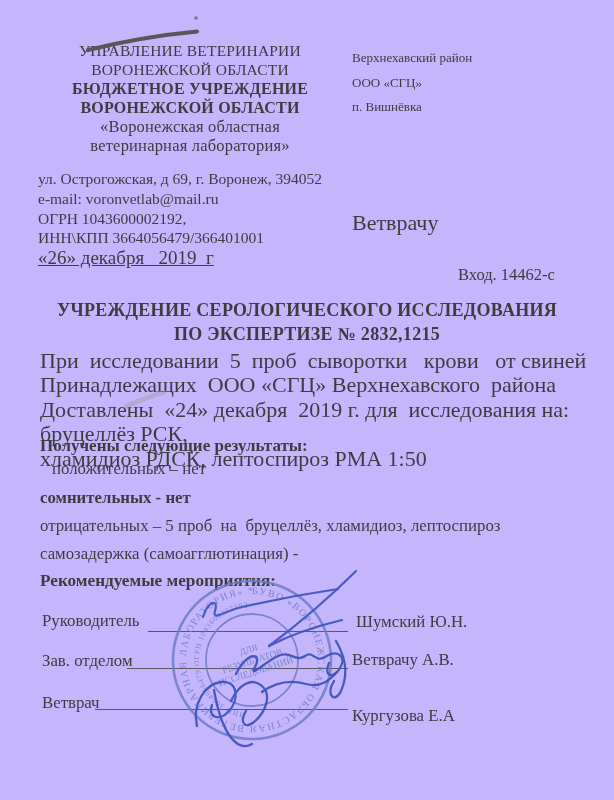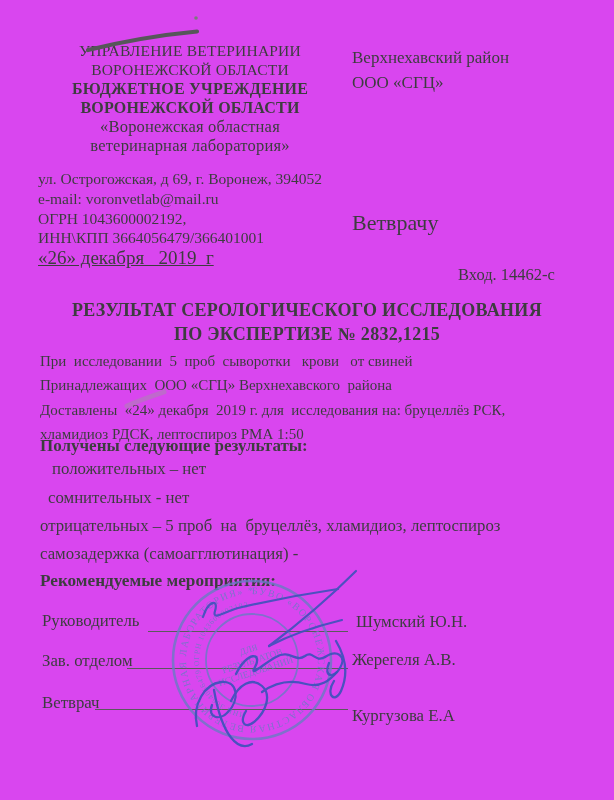--- a/index.html
+++ b/index.html
@@ -1,49 +1,49 @@
 <!DOCTYPE html>
 <html lang="ru"><head>
 <meta charset="utf-8">
 <style>
   html,body{margin:0;padding:0;background:#e9e9e9;}
   .page{
     position:relative;
     width:614px;height:800px;
     margin:0 auto;
-    background:#d946ef;
+    background:#c4b5fd;
     font-family:"Liberation Serif", serif;
     color:#3d3d3f;
     overflow:hidden;
   }
   .abs{position:absolute;}
   
   .org-block{left:52px;top:41px;width:276px;text-align:center;}
   .org-line{font-size:15.5px;line-height:19px;letter-spacing:.2px;}
   .org-line.bold{font-weight:bold;font-size:16px;}
   .org-line.quoted{font-size:16.5px;}
   
   .recipient-block{left:352px;top:46px;}
-  .recipient-line{font-size:17px;line-height:24.5px;}
+  .recipient-line{font-size:13px;line-height:24.5px;}
   
   .contact-block{left:38px;top:169px;width:304px;}
   .contact-line{font-size:15.5px;line-height:19.8px;white-space:pre-wrap;}
   .contact-line.date{font-size:19px;text-decoration:underline;}
   .addressee{left:352px;top:210px;font-size:22px;}
   .incoming{left:458px;top:265px;font-size:16.5px;}
   
   .title-block{left:0;top:299px;width:614px;text-align:center;font-weight:bold;}
   .title-line{font-size:18px;line-height:23.5px;letter-spacing:.3px;}
   
   .body-block{left:40px;top:349px;width:556px;}
-  .body-line{font-size:15px;line-height:24.4px;white-space:pre-wrap;}
+  .body-line{font-size:22px;line-height:24.4px;white-space:pre-wrap;}
   
   .results-heading{left:40px;top:436px;font-size:17px;font-weight:bold;}
   .res-positive{left:40px;top:459px;margin-left:12px;}
-  .res-doubtful{left:48px;top:488px;}
+  .res-doubtful{left:40px;top:488px;font-weight:bold;}
   .res-negative{left:40px;top:516px;}
   .res-self{left:40px;top:544px;}
   .res-line{font-size:16.8px;white-space:pre-wrap;}
   .rec-heading{left:40px;top:571px;font-size:17.2px;font-weight:bold;}
   
   .sig-label{font-size:16.8px;}
   .sig-name{font-size:16.8px;}
   .sig-rule{border-bottom:1.4px solid #5a5a5c;height:0;}
   .sig1-label{left:42px;top:611px;}
   .sig1-rule{left:148px;top:631px;width:200px;}
@@ -68,35 +68,36 @@
     <div class="org-line">ВОРОНЕЖСКОЙ ОБЛАСТИ</div>
     <div class="org-line bold">БЮДЖЕТНОЕ УЧРЕЖДЕНИЕ</div>
     <div class="org-line bold">ВОРОНЕЖСКОЙ ОБЛАСТИ</div>
     <div class="org-line quoted">«Воронежская областная</div>
     <div class="org-line quoted">ветеринарная лаборатория»</div>
   </div>
 
   <div class="abs recipient-block">
     <div class="recipient-line">Верхнехавский район</div>
     <div class="recipient-line">ООО «СГЦ»</div>
+    <div class="recipient-line">п. Вишнёвка</div>
   </div>
 
   <div class="abs contact-block">
     <div class="contact-line">ул. Острогожская, д 69, г. Воронеж, 394052</div>
     <div class="contact-line">e-mail: voronvetlab@mail.ru</div>
     <div class="contact-line">ОГРН 1043600002192,</div>
     <div class="contact-line">ИНН\КПП 3664056479/366401001</div>
     <div class="contact-line date">«26» декабря   2019  г</div>
   </div>
 
   <div class="abs addressee">Ветврачу</div>
   <div class="abs incoming">Вход. 14462-с</div>
 
   <div class="abs title-block">
-    <div class="title-line">РЕЗУЛЬТАТ СЕРОЛОГИЧЕСКОГО ИССЛЕДОВАНИЯ</div>
+    <div class="title-line">УЧРЕЖДЕНИЕ СЕРОЛОГИЧЕСКОГО ИССЛЕДОВАНИЯ</div>
     <div class="title-line">ПО ЭКСПЕРТИЗЕ № 2832,1215</div>
   </div>
 
   <div class="abs body-block">
     <div class="body-line">При  исследовании  5  проб  сыворотки   крови   от свиней</div>
     <div class="body-line">Принадлежащих  ООО «СГЦ» Верхнехавского  района</div>
     <div class="body-line">Доставлены  «24» декабря  2019 г. для  исследования на: бруцеллёз РСК,</div>
     <div class="body-line">хламидиоз РДСК, лептоспироз РМА 1:50</div>
   </div>
 
@@ -106,21 +107,21 @@
   <div class="abs res-line res-negative">отрицательных – 5 проб  на  бруцеллёз, хламидиоз, лептоспироз</div>
   <div class="abs res-line res-self">самозадержка (самоагглютинация) -</div>
   <div class="abs rec-heading">Рекомендуемые мероприятия:</div>
 
   <div class="abs sig-label sig1-label">Руководитель</div>
   <div class="abs sig-rule  sig1-rule"></div>
   <div class="abs sig-name  sig1-name">Шумский Ю.Н.</div>
 
   <div class="abs sig-label sig2-label">Зав. отделом</div>
   <div class="abs sig-rule  sig2-rule"></div>
-  <div class="abs sig-name  sig2-name">Жерегеля А.В.</div>
+  <div class="abs sig-name  sig2-name">Ветврачу А.В.</div>
 
   <div class="abs sig-label sig3-label">Ветврач</div>
   <div class="abs sig-rule  sig3-rule"></div>
   <div class="abs sig-name  sig3-name">Кургузова Е.А</div>
 
   <svg class="abs stamp-svg" viewBox="0 0 172 172">
     <defs>
       <path id="ringPath" d="M 86,20 A 66,66 0 1 1 85.99,20"></path>
       <path id="numPath" d="M 86,33 A 53,53 0 1 1 85.99,33"></path>
     </defs>

